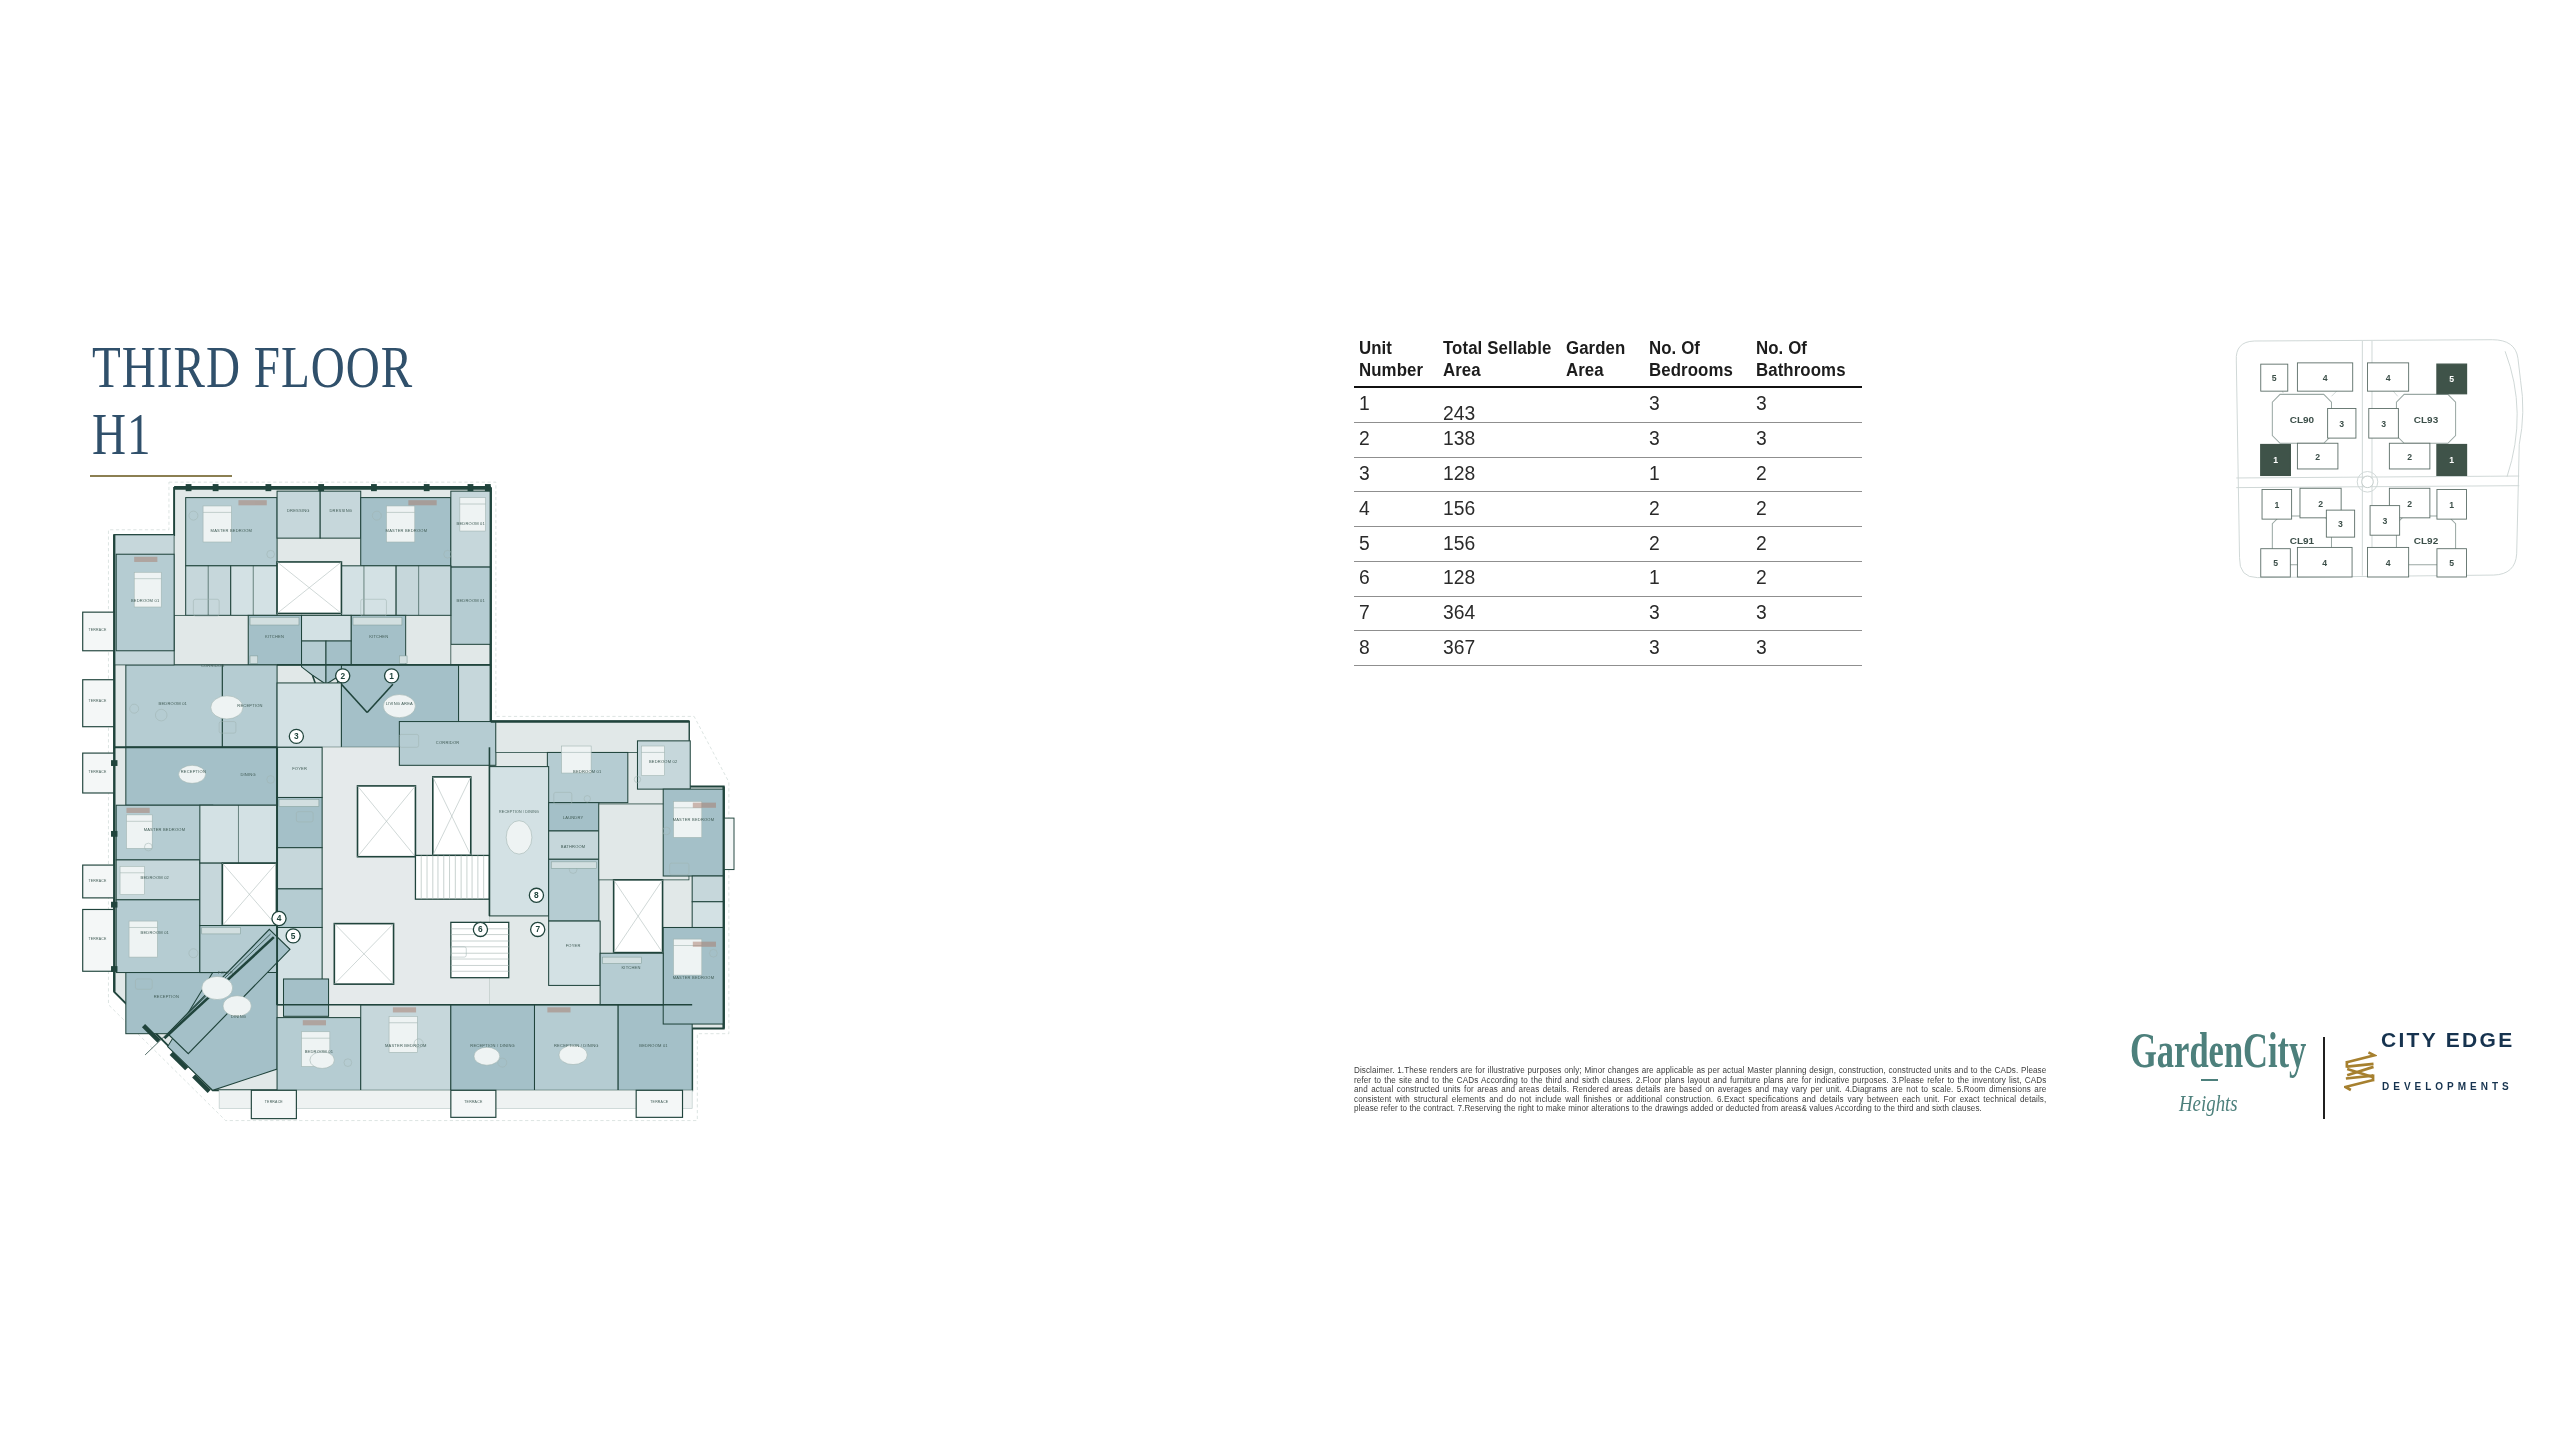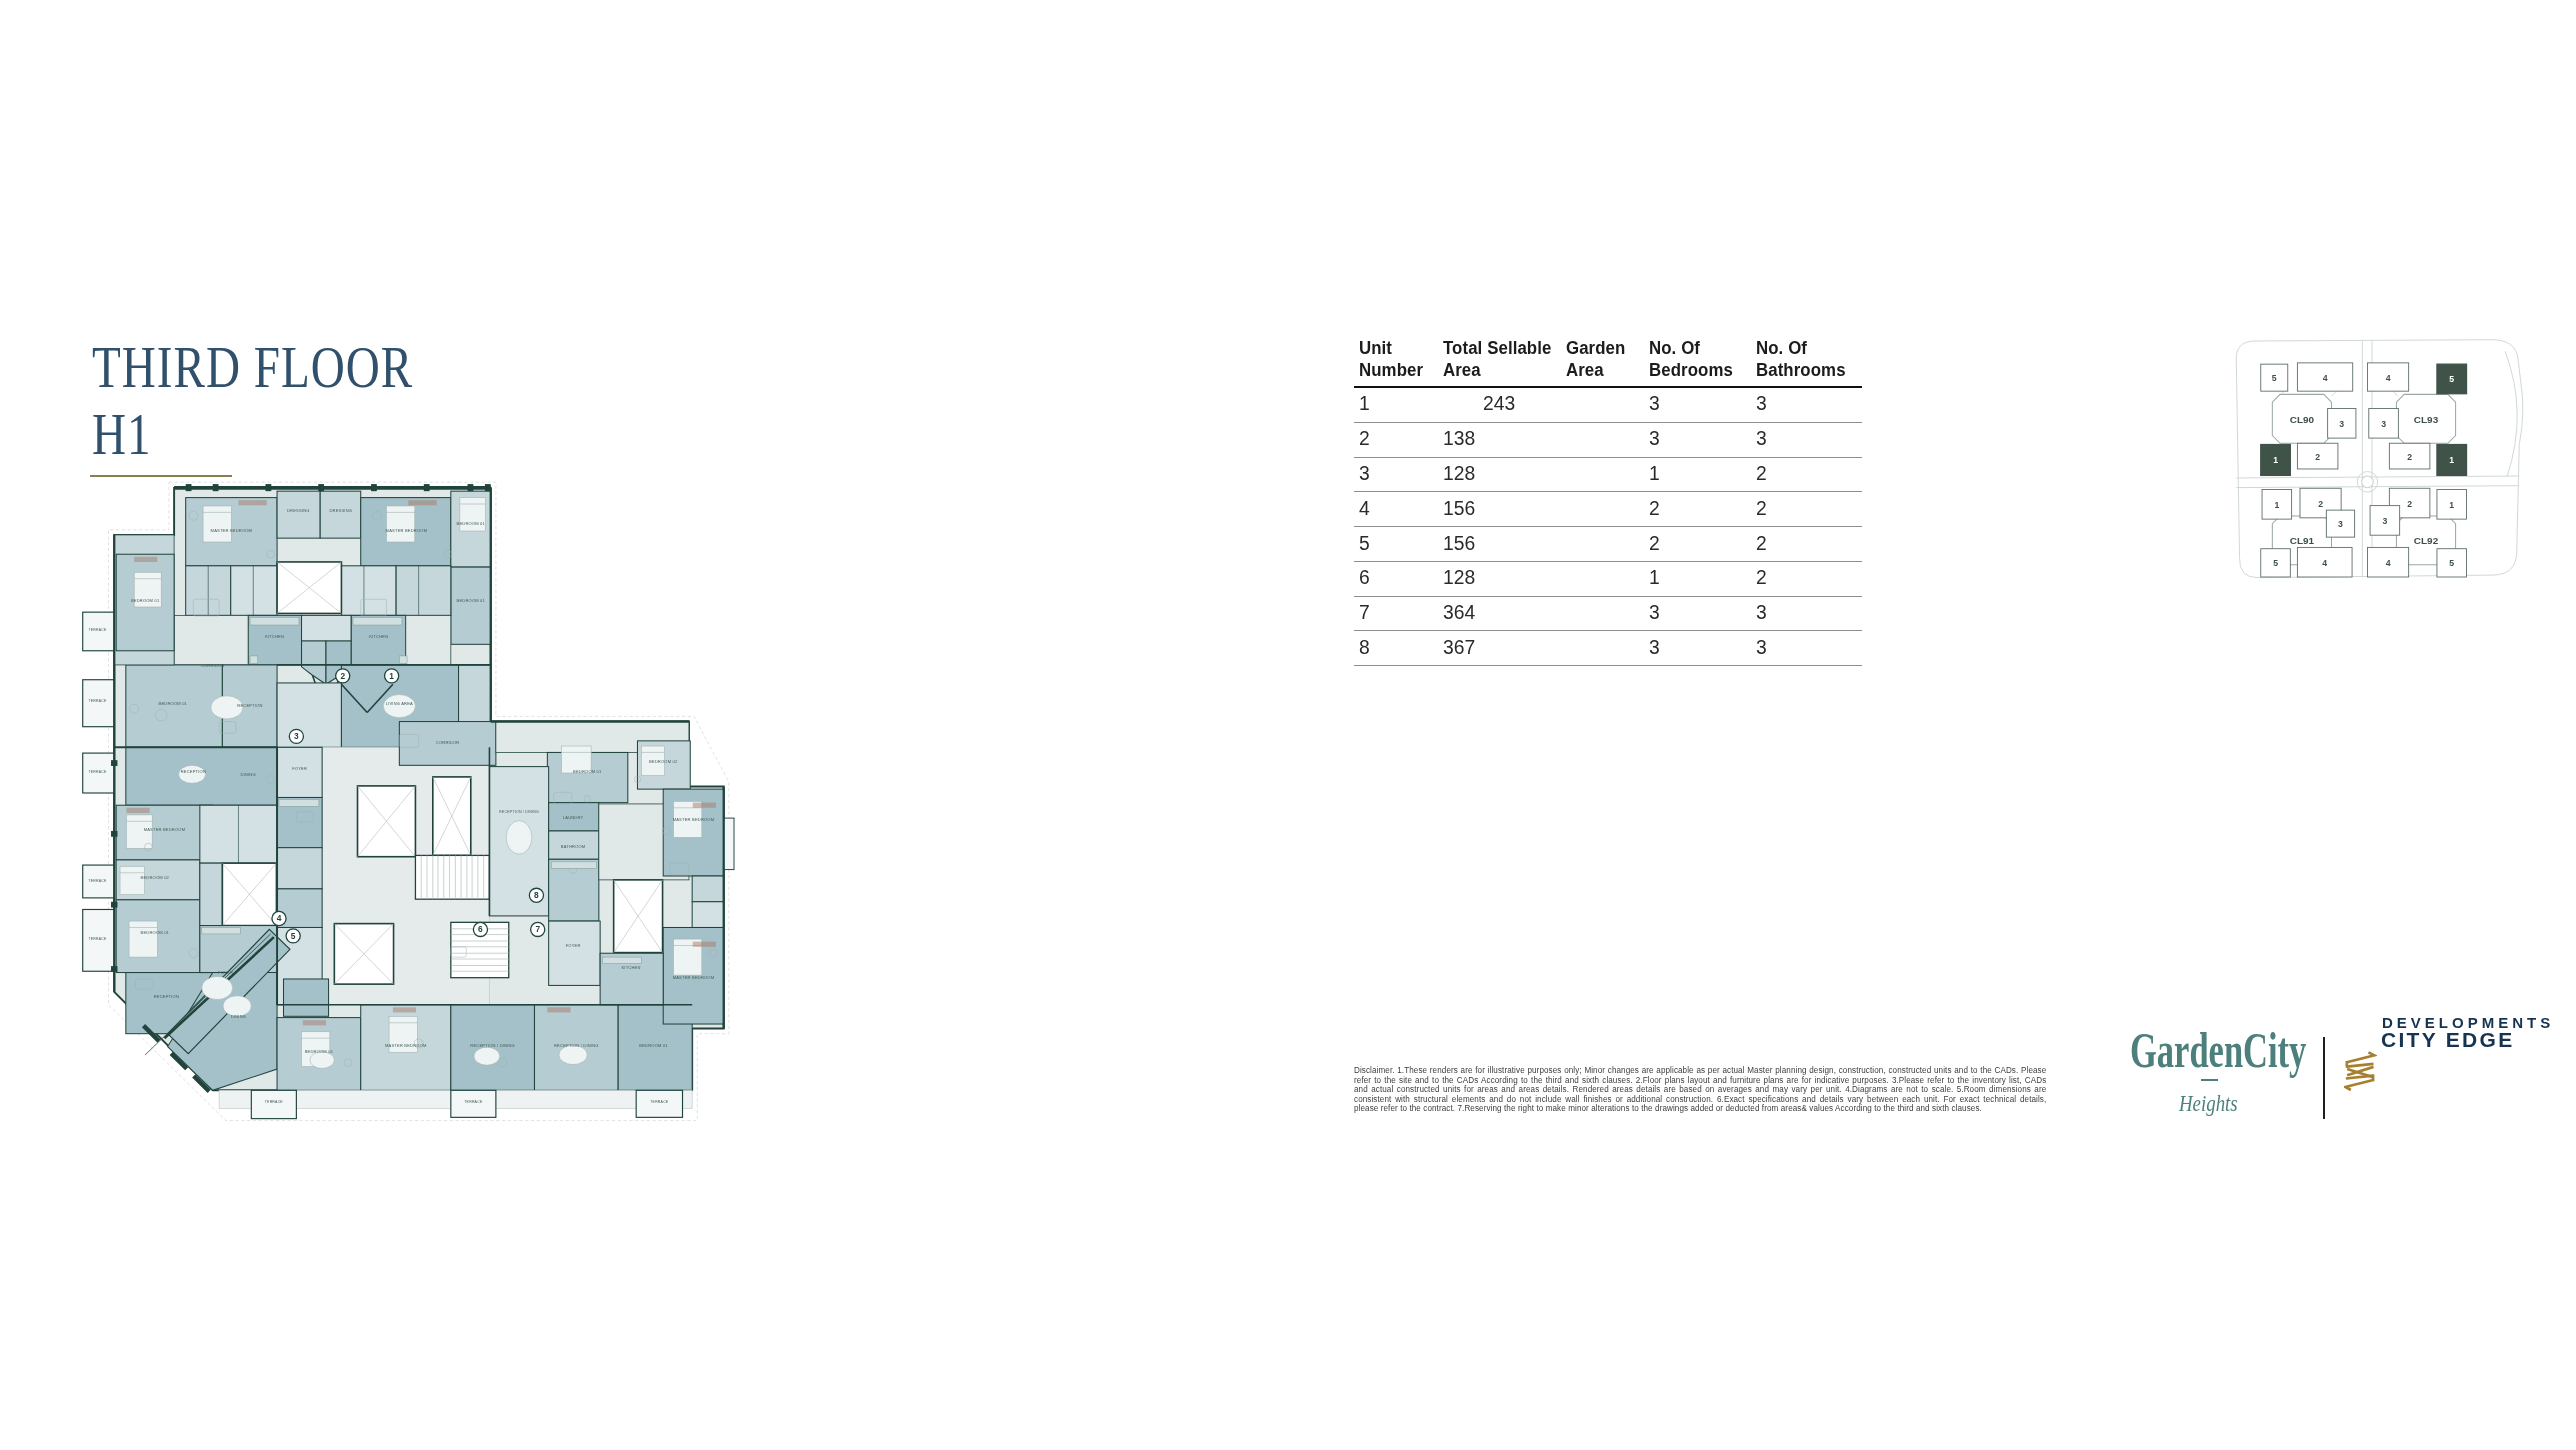--- a/index.html
+++ b/index.html
@@ -21,36 +21,36 @@
               color:#3c3c3c;letter-spacing:0.1px;transform:scaleX(0.951);transform-origin:left top;}
   .jl{text-align:justify;text-align-last:justify;white-space:normal;}
   .jl.last{text-align-last:left;}
   
   .gc{font-family:"Liberation Serif",serif;color:#4d807c;}
   .gc-name{left:2130px;top:1021px;font-weight:700;font-size:50px;letter-spacing:0px;transform:scaleX(0.69);transform-origin:left top;white-space:nowrap;}
   .gc-dash{left:2201px;top:1079px;width:16.7px;height:2.3px;background:#4d807c;}
   .gc-sub{left:2179px;top:1091px;font-style:italic;font-size:23px;transform:scaleX(0.82);transform-origin:left top;white-space:nowrap;}
   .vsep{left:2323px;top:1037px;width:1.9px;height:82px;background:#1f1f1f;}
   .ce-name{left:2381px;top:1028px;font-weight:700;font-size:21px;color:#16334f;letter-spacing:2.3px;white-space:nowrap;}
-  .ce-sub{left:2382px;top:1014px;font-weight:700;font-size:15px;color:#16334f;letter-spacing:4px;white-space:nowrap;}
+  .ce-sub{left:2382px;top:1081px;font-weight:700;font-size:10px;color:#16334f;letter-spacing:4px;white-space:nowrap;}
 </style>
 </head>
 <body>
   <div class="abs title">THIRD FLOOR<br>H1</div>
   <div class="abs rule"></div>
 
   <div class="abs thead" style="left:1359px;top:337px;">Unit<br>Number</div>
   <div class="abs thead" style="left:1443px;top:337px;">Total Sellable<br>Area</div>
   <div class="abs thead" style="left:1566px;top:337px;">Garden<br>Area</div>
   <div class="abs thead" style="left:1649px;top:337px;">No. Of<br>Bedrooms</div>
   <div class="abs thead" style="left:1756px;top:337px;">No. Of<br>Bathrooms</div>
   <div class="abs tline" style="left:1354px;top:386px;width:508px;"></div>
   <div id="tbody">
     <div class="abs tcell" style="left:1359px;top:393px;">1</div>
-    <div class="abs tcell" style="left:1443px;top:393px;margin-left:40px;">243</div>
+    <div class="abs tcell" style="left:1443px;top:403px;">243</div>
     <div class="abs tcell" style="left:1649px;top:393px;">3</div>
     <div class="abs tcell" style="left:1756px;top:393px;">3</div>
     <div class="abs trow-line" style="left:1354px;top:422px;width:508px;"></div>
     <div class="abs tcell" style="left:1359px;top:428px;">2</div>
     <div class="abs tcell" style="left:1443px;top:428px;">138</div>
     <div class="abs tcell" style="left:1649px;top:428px;">3</div>
     <div class="abs tcell" style="left:1756px;top:428px;">3</div>
     <div class="abs trow-line" style="left:1354px;top:457px;width:508px;"></div>
     <div class="abs tcell" style="left:1359px;top:463px;">3</div>
     <div class="abs tcell" style="left:1443px;top:463px;">128</div>

